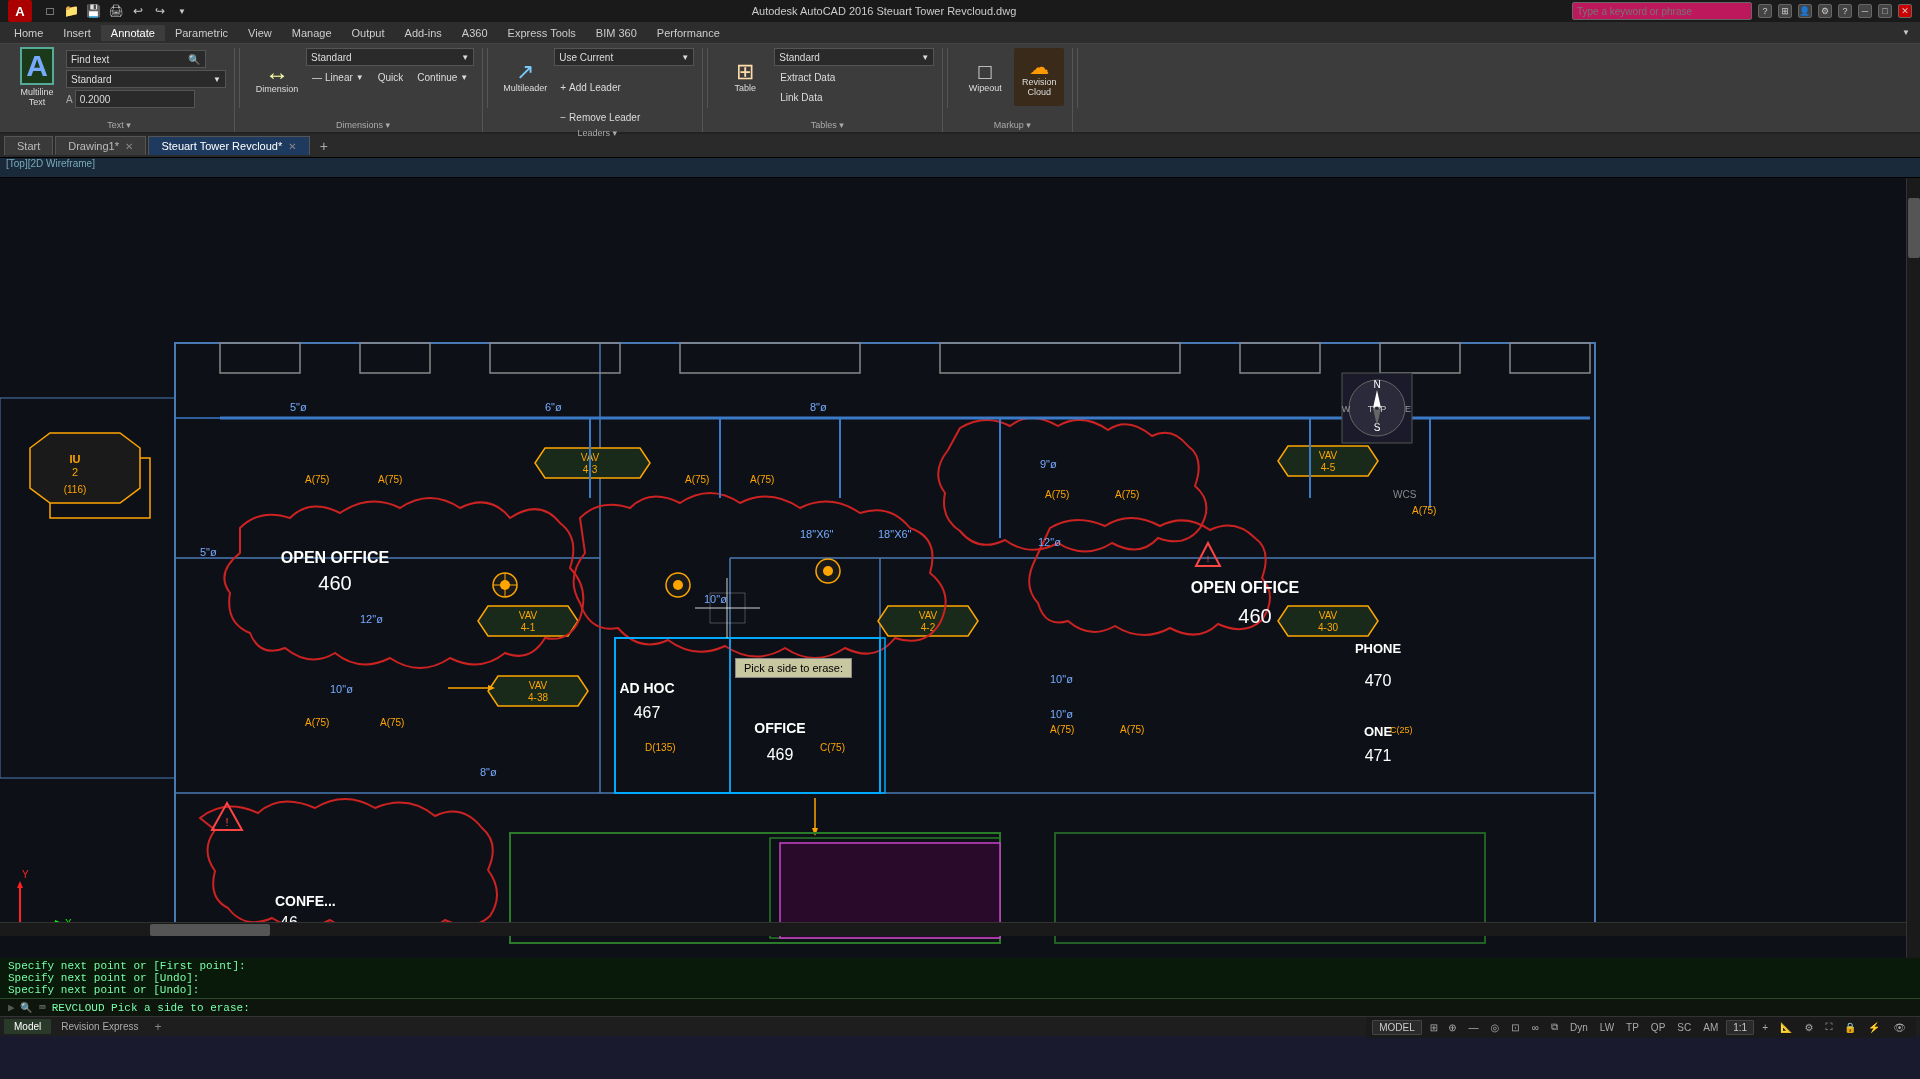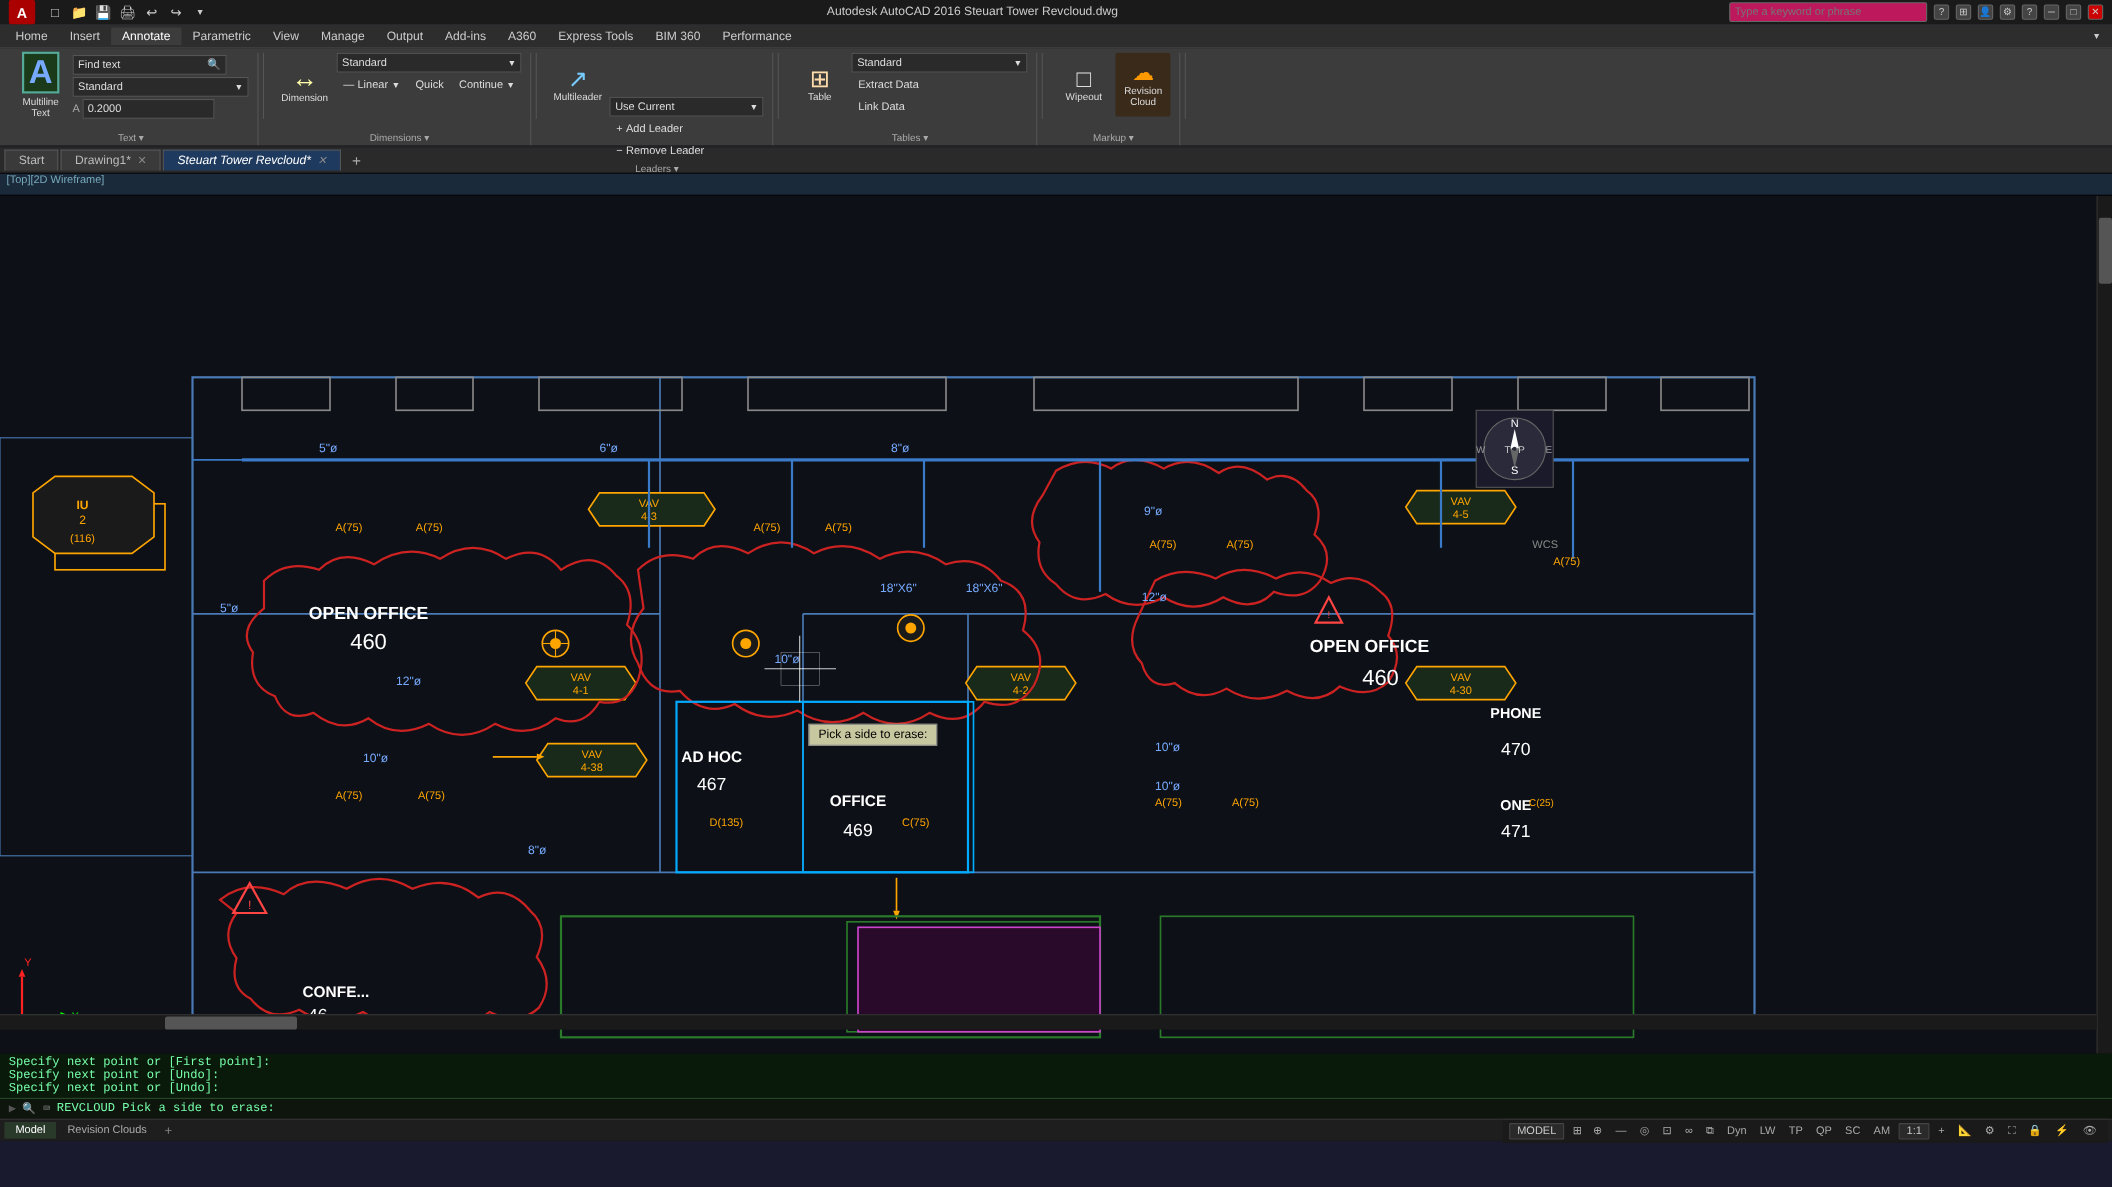--- a/index.html
+++ b/index.html
@@ -70,21 +70,21 @@
     
     #doc-tabs {
       display: flex; align-items: center; height: 24px;
       background: #2a2a2a; padding: 0 4px; border-bottom: 1px solid #000;
     }
     .doc-tab {
       padding: 3px 12px; color: #bbb; cursor: pointer; font-size: 11px;
       background: #3a3a3a; border: 1px solid #555; border-bottom: none;
       margin-right: 2px; display: flex; align-items: center; gap: 6px;
     }
-    .doc-tab.active { background: #1e3a5f; color: #fff; font-style: italic; }
+    .doc-tab.active { background: #1e3a5f; color: #fff; }
     .doc-tab .close-x { color: #888; font-size: 10px; cursor: pointer; }
     .doc-tab-add { padding: 3px 8px; color: #aaa; cursor: pointer; font-size: 14px; }
 
     
     #view-info {
       height: 20px; background: #1a2a3a; display: flex; align-items: flex-start;
       padding: 0 6px; font-size: 10px; color: #7ab; border-bottom: 1px solid #000;
     }
 
     
@@ -267,21 +267,21 @@
     </div>
 
     <div class="sep"></div>
 
     <div class="ribbon-group">
       <div class="ribbon-group-inner">
         <div class="ribbon-btn-large">
           <div class="icon" style="font-size:22px;color:#7cf;">↗</div>
           <span style="font-size:9px;">Multileader</span>
         </div>
-        <div style="display:flex;flex-direction:column;gap:2px;margin-top:40px;">
+        <div style="display:flex;flex-direction:column;gap:12px;">
           <div class="ribbon-dropdown" style="min-width:140px;">
             <span>Use Current</span>
             <span style="font-size:8px;">▼</span>
           </div>
           <div class="ribbon-btn-small">
             <span>+</span>
             <span>Add Leader</span>
           </div>
           <div class="ribbon-btn-small">
             <span>−</span>
@@ -569,21 +569,21 @@
 
   <div id="command-line">
     <span style="color:#555;">▶</span>
     <span style="font-size:10px;">🔍</span>
     <span style="color:#888;">⌨</span>
     <span>REVCLOUD Pick a side to erase:</span>
   </div>
 
   <div id="bottom-tabs">
     <div class="bottom-tab active">Model</div>
-    <div class="bottom-tab">Revision Clouds</div>
+    <div class="bottom-tab">Revision Express</div>
     <div class="doc-tab-add" style="font-size:12px;color:#888;padding:0 6px;">+</div>
 
     <div id="status-bar" style="margin-left:auto;display:flex;align-items:center;gap:4px;">
       <div class="status-btn">MODEL</div>
       <div style="display:flex;align-items:center;gap:2px;">
         <div class="status-item">⊞</div>
         <div class="status-item">⊕</div>
       </div>
       <div class="status-item">—</div>
       <div class="status-item">◎</div>

